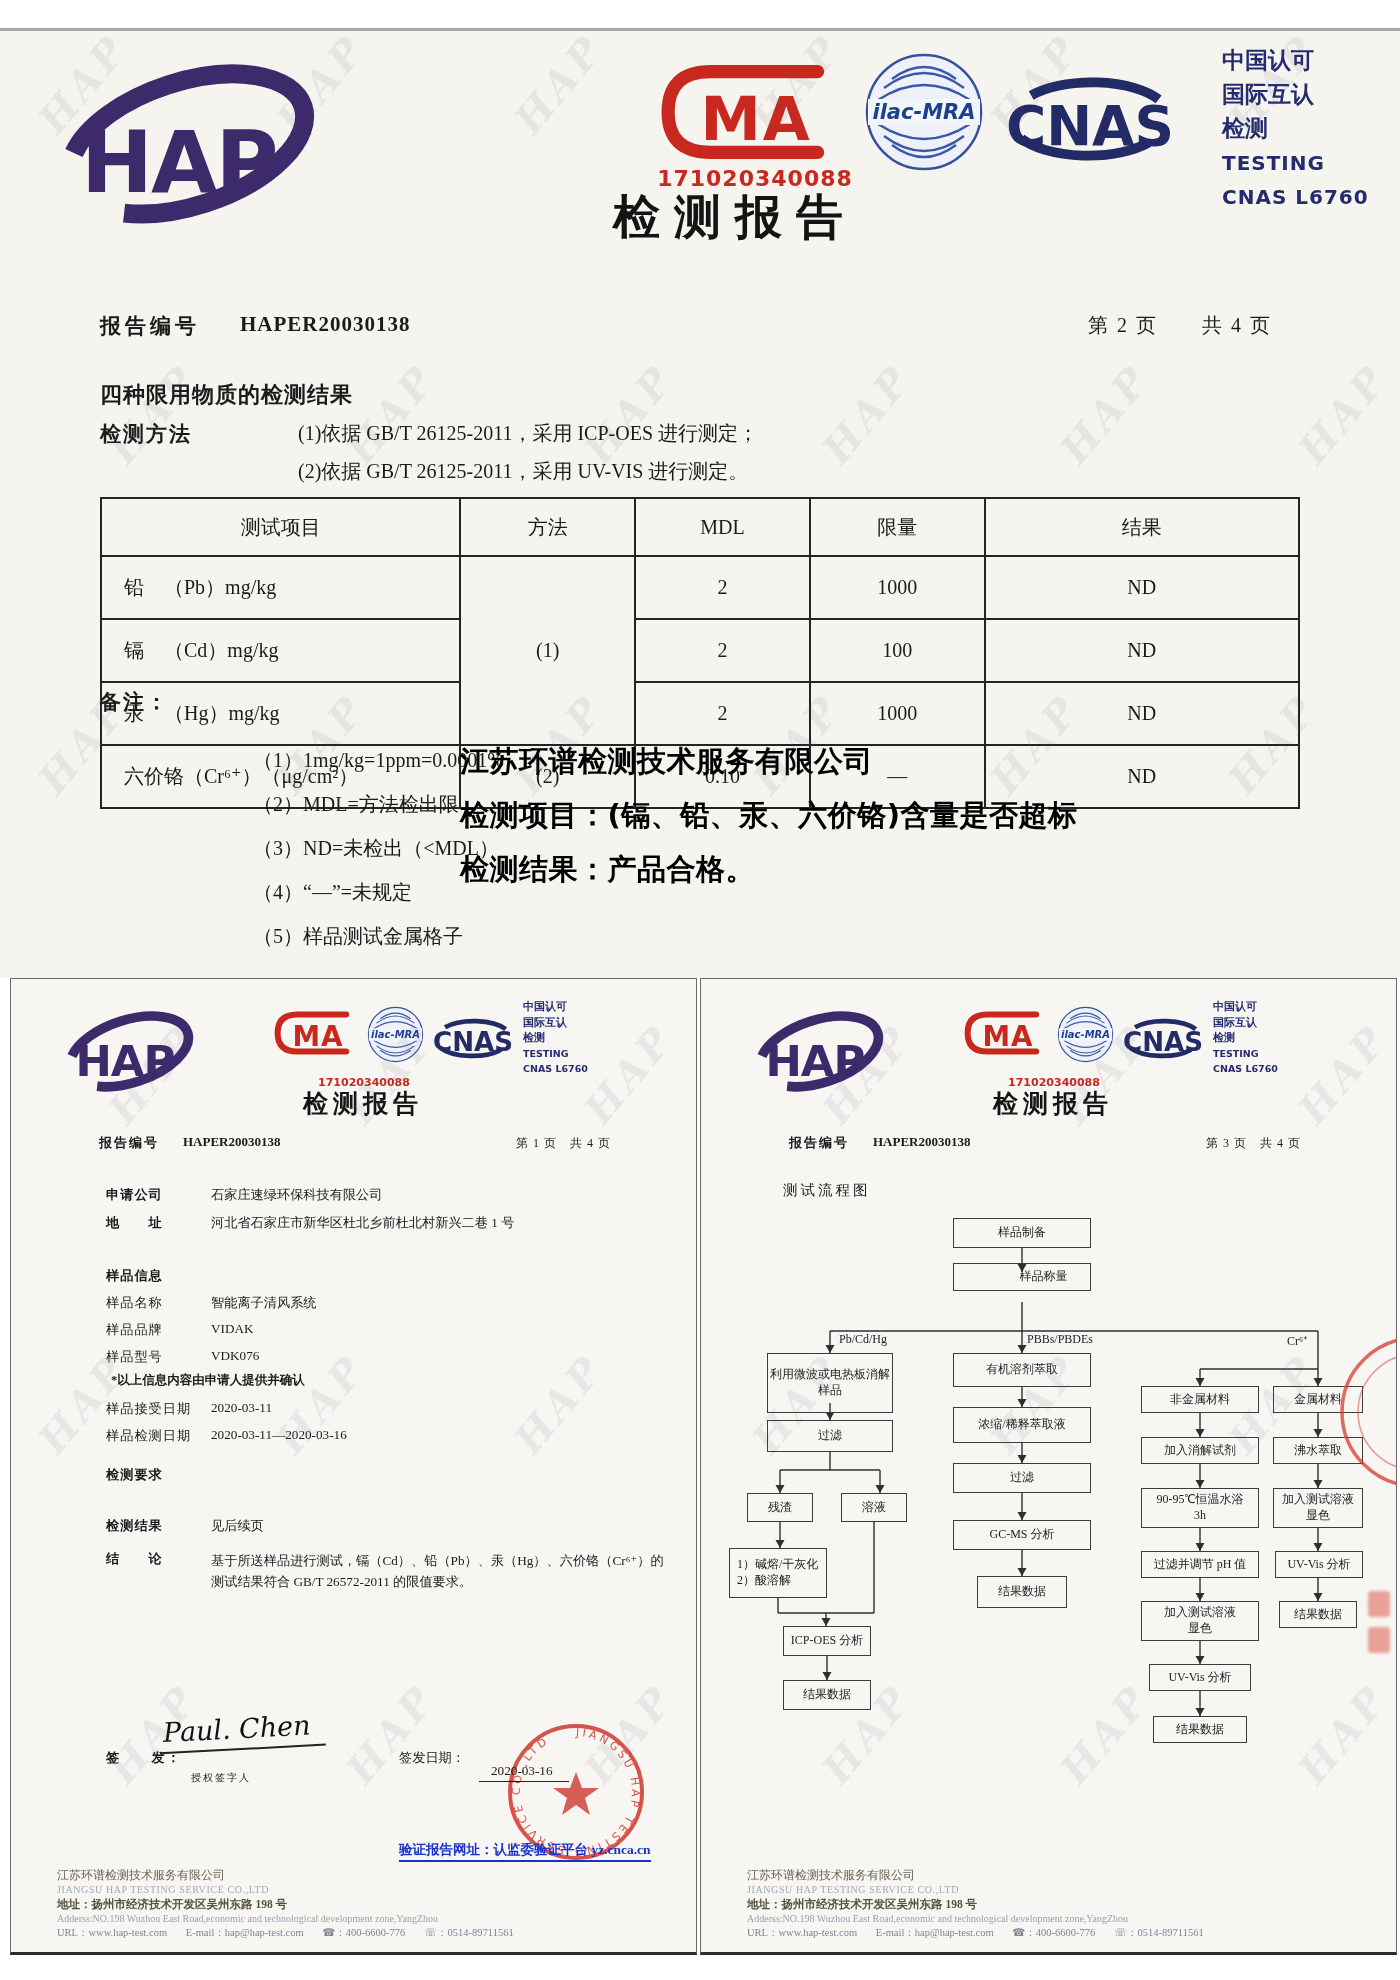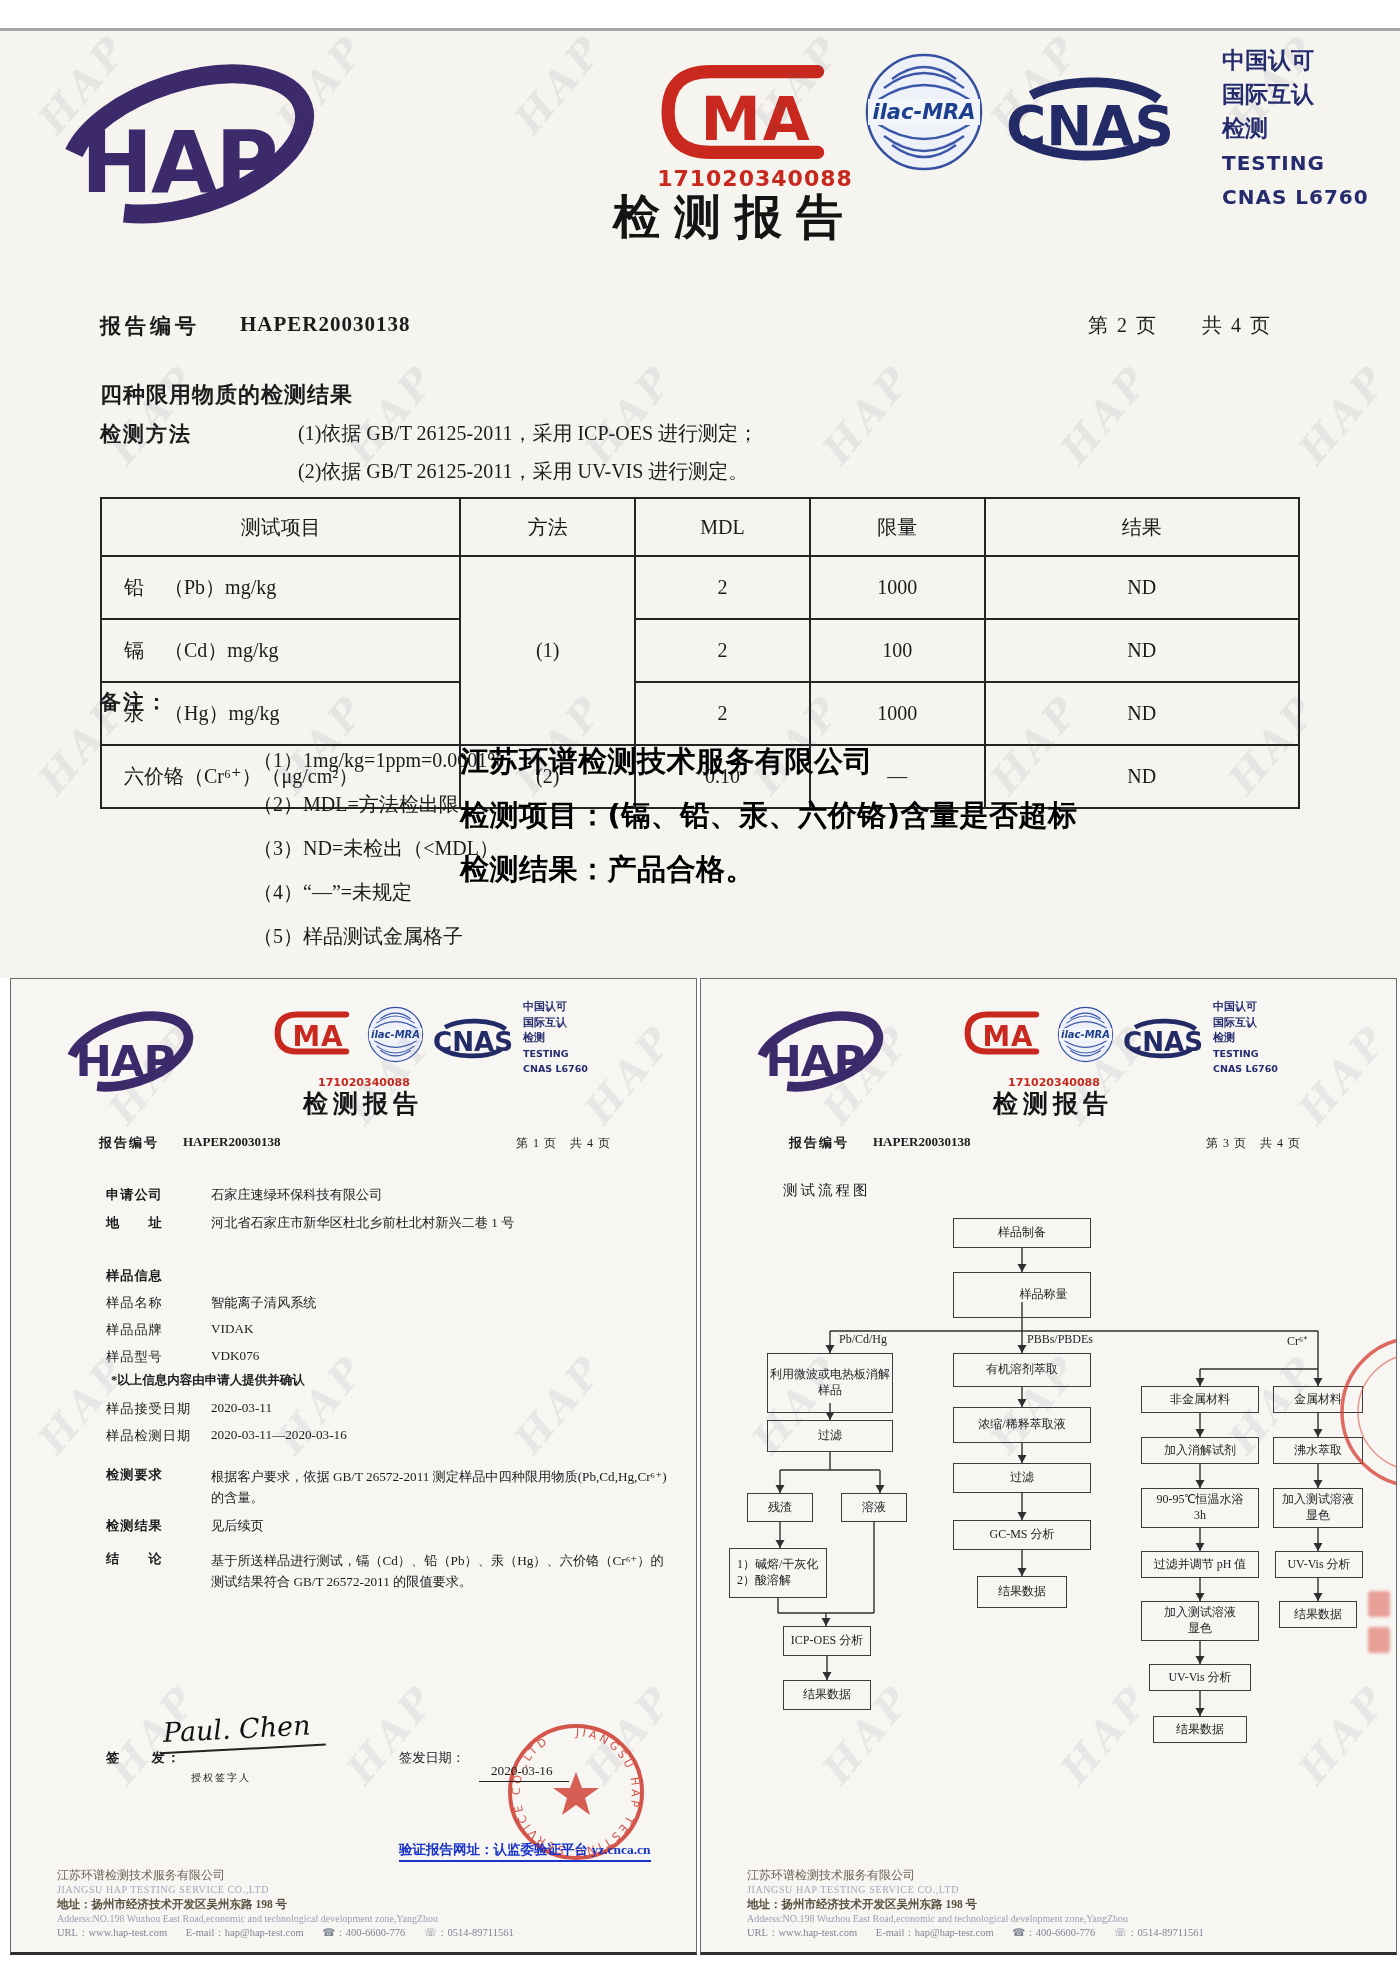--- a/index.html
+++ b/index.html
@@ -264,21 +264,20 @@
     <span class="val" style="top:342px">VIDAK</span>
     <span class="lab" style="top:369px;font-weight:normal">样品型号</span>
     <span class="val" style="top:369px">VDK076</span>
     <span class="abs p1-star">*以上信息内容由申请人提供并确认</span>
     <span class="lab" style="top:421px;font-weight:normal">样品接受日期</span>
     <span class="val" style="top:421px">2020-03-11</span>
     <span class="lab" style="top:448px;font-weight:normal">样品检测日期</span>
     <span class="val" style="top:448px">2020-03-11—2020-03-16</span>
 
     <span class="lab" style="top:487px">检测要求</span>
-    <span class="val wrap" style="top:487px">根据客户要求，依据 GB/T 26572-2011 测定样品中四种限用物质(Pb,Cd,Hg,Cr⁶⁺)的含量。</span>
     <span class="lab" style="top:538px">检测结果</span>
     <span class="val" style="top:538px">见后续页</span>
     <span class="lab" style="top:571px">结　　论</span>
     <span class="val wrap" style="top:571px">基于所送样品进行测试，镉（Cd）、铅（Pb）、汞（Hg）、六价铬（Cr⁶⁺）的测试结果符合 GB/T 26572-2011 的限值要求。</span>
 
     <span class="abs p1-slabel">签　　发：</span>
     <span class="abs p1-sig">Paul. Chen</span>
     <span class="abs p1-role">授权签字人</span>
     <span class="abs p1-dlabel">签发日期：</span>
     <span class="abs p1-sdate">2020-03-16</span>
@@ -390,21 +389,21 @@
           <line x1="499" y1="712" x2="499" y2="737" stroke="#2f2f2f" stroke-width="1.4"></line>
           <polygon points="494.5,729 503.5,729 499,737" fill="#2f2f2f"></polygon>
           <line x1="617" y1="434" x2="617" y2="458" stroke="#2f2f2f" stroke-width="1.4"></line>
           <polygon points="612.5,450 621.5,450 617,458" fill="#2f2f2f"></polygon>
           <line x1="617" y1="485" x2="617" y2="509" stroke="#2f2f2f" stroke-width="1.4"></line>
           <polygon points="612.5,501 621.5,501 617,509" fill="#2f2f2f"></polygon>
           <line x1="617" y1="549" x2="617" y2="572" stroke="#2f2f2f" stroke-width="1.4"></line>
           <polygon points="612.5,564 621.5,564 617,572" fill="#2f2f2f"></polygon>
           <line x1="617" y1="599" x2="617" y2="622" stroke="#2f2f2f" stroke-width="1.4"></line>
           <polygon points="612.5,614 621.5,614 617,622" fill="#2f2f2f"></polygon>
-        </svg><div class="fnode" style="left: 252px; top: 239px; width: 138px; height: 30px;">样品制备</div><div class="fnode" style="left: 252px; top: 293px; width: 138px; height: 46px; padding-left: 43px;">样品称量</div><div class="fnode" style="left: 66px; top: 374px; width: 126px; height: 60px;">利用微波或电热板消解
+        </svg><div class="fnode" style="left: 252px; top: 239px; width: 138px; height: 30px;">样品制备</div><div class="fnode" style="left: 252px; top: 284px; width: 138px; height: 28px; padding-left: 43px;">样品称量</div><div class="fnode" style="left: 66px; top: 374px; width: 126px; height: 60px;">利用微波或电热板消解
 样品</div><div class="fnode" style="left: 66px; top: 441px; width: 126px; height: 32px;">过滤</div><div class="fnode" style="left: 46px; top: 514px; width: 66px; height: 29px;">残渣</div><div class="fnode" style="left: 140px; top: 514px; width: 66px; height: 29px;">溶液</div><div class="fnode aleft" style="left: 28px; top: 569px; width: 98px; height: 50px;">1）碱熔/干灰化
 2）酸溶解</div><div class="fnode" style="left: 82px; top: 647px; width: 88px; height: 30px;">ICP-OES 分析</div><div class="fnode" style="left: 82px; top: 701px; width: 88px; height: 30px;">结果数据</div><div class="fnode" style="left: 252px; top: 374px; width: 138px; height: 34px;">有机溶剂萃取</div><div class="fnode" style="left: 252px; top: 428px; width: 138px; height: 36px;">浓缩/稀释萃取液</div><div class="fnode" style="left: 252px; top: 484px; width: 138px; height: 30px;">过滤</div><div class="fnode" style="left: 252px; top: 541px; width: 138px; height: 30px;">GC-MS 分析</div><div class="fnode" style="left: 276px; top: 597px; width: 90px; height: 32px;">结果数据</div><div class="fnode" style="left: 440px; top: 407px; width: 118px; height: 27px;">非金属材料</div><div class="fnode" style="left: 440px; top: 458px; width: 118px; height: 27px;">加入消解试剂</div><div class="fnode" style="left: 440px; top: 509px; width: 118px; height: 40px;">90-95℃恒温水浴
 3h</div><div class="fnode" style="left: 440px; top: 572px; width: 118px; height: 27px;">过滤并调节 pH 值</div><div class="fnode" style="left: 440px; top: 622px; width: 118px; height: 40px;">加入测试溶液
 显色</div><div class="fnode" style="left: 448px; top: 685px; width: 102px; height: 27px;">UV-Vis 分析</div><div class="fnode" style="left: 452px; top: 737px; width: 94px; height: 27px;">结果数据</div><div class="fnode" style="left: 572px; top: 407px; width: 90px; height: 27px;">金属材料</div><div class="fnode" style="left: 572px; top: 458px; width: 90px; height: 27px;">沸水萃取</div><div class="fnode" style="left: 572px; top: 509px; width: 90px; height: 40px;">加入测试溶液
 显色</div><div class="fnode" style="left: 574px; top: 572px; width: 88px; height: 27px;">UV-Vis 分析</div><div class="fnode" style="left: 578px; top: 622px; width: 78px; height: 27px;">结果数据</div><div class="fnode nobox" style="left: 138px; top: 352px; width: 84px; height: 18px;">Pb/Cd/Hg</div><div class="fnode nobox" style="left: 326px; top: 352px; width: 96px; height: 18px;">PBBs/PBDEs</div><div class="fnode nobox" style="left: 586px; top: 354px; width: 44px; height: 18px;">Cr⁶⁺</div></div>
 
     <svg class="abs p3-ring" viewBox="0 0 170 190" width="170" height="190">
       <circle cx="118" cy="95" r="74" fill="none" stroke="#d6392f" stroke-width="3.5" opacity="0.75"></circle>
       <circle cx="118" cy="95" r="58" fill="none" stroke="#d6392f" stroke-width="1.5" opacity="0.5"></circle>
     </svg>

